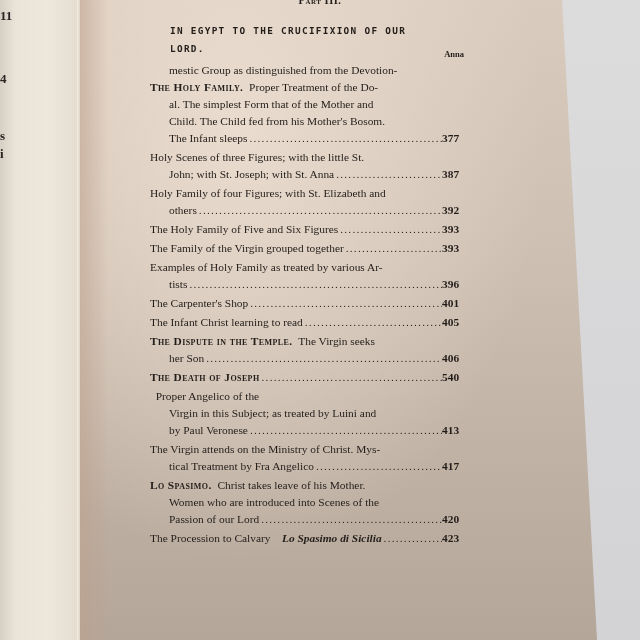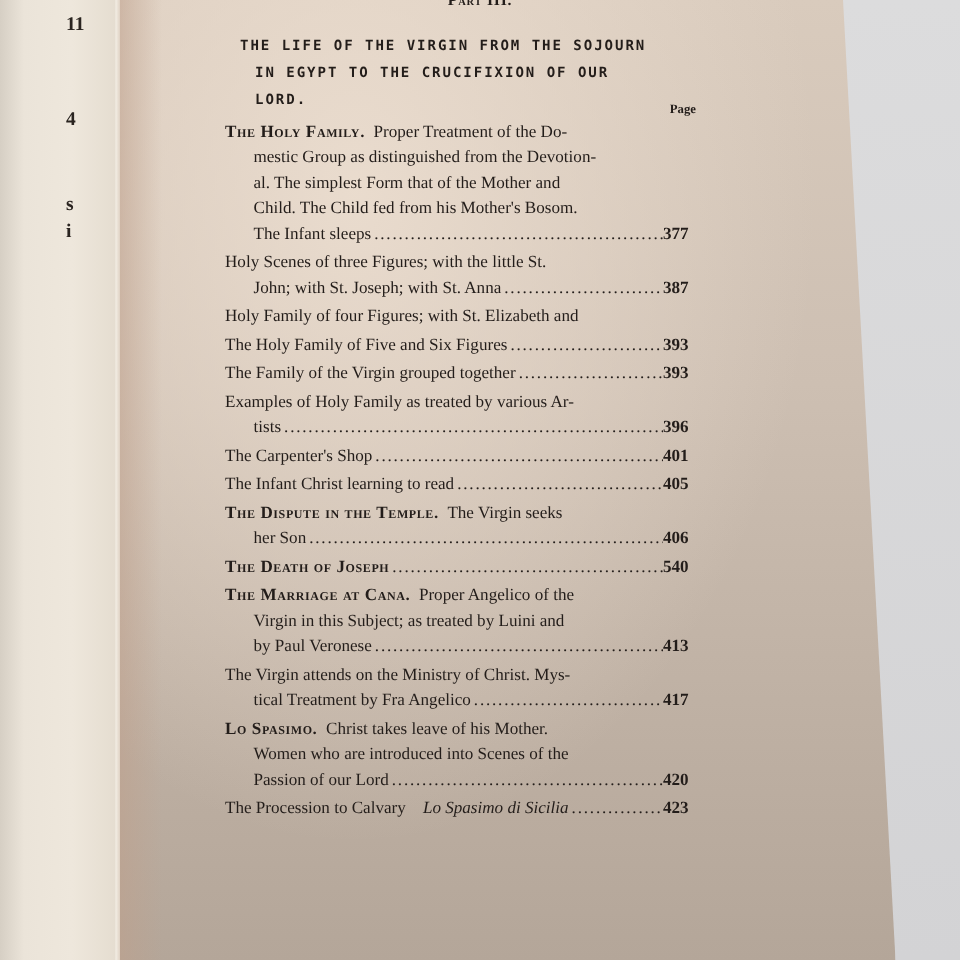--- a/index.html
+++ b/index.html
@@ -27,21 +27,20 @@
     position:absolute; top:0; left:0; width:80px; height:640px;
     background:linear-gradient(90deg,#d6cfc4 0%,#ebe4d9 20%,#eee7dc 60%,#e4dccf 100%);
   }
   .gutter {
     position:absolute; top:0; left:77px; width:4px; height:640px;
     background:linear-gradient(90deg,#f4efe6,#d8c8b8);
   }
   .facing-num {
     position:absolute; left:0; font-weight:bold; font-size:13px; color:#2a2420;
     font-family:"Liberation Serif",serif;
-    padding-left:44px;
   }
   .toc {
     position:absolute; left:150px; top:0; width:316px; color:#231d1a;
     font-size:11.4px; line-height:17px;
   }
   .part {
     text-align:center; font-weight:bold; font-size:10.5px; letter-spacing:0.5px;
     height:16px; line-height:6px; margin-top:-2px; padding-left:24px;
     font-variant:small-caps;
   }
@@ -56,21 +55,21 @@
     padding-right:2px;
   }
   .entry { position:relative; margin-top:2px; }
   .entry .line { display:flex; white-space:nowrap; height:17px; }
   .entry .line.cont { padding-left:19px; }
   .entry .line .txt { flex:0 0 auto; }
   .dots { flex:1 1 auto; overflow:hidden; white-space:nowrap; padding-left:2px; letter-spacing:1.2px; }
   .dots::after { content:"...................................................................................................."; }
   .pg { flex:0 0 auto; width:24px; text-align:left; font-weight:bold; }
   .sc { font-variant:small-caps; font-weight:bold; letter-spacing:0.4px; }
-  .ital { font-style:italic; }
+  .ital { font-style:italic;font-weight:bold; }
   .pad-right { padding-right:24px; }
 </style>
 </head>
 <body>
 
 <div class="bg-right"></div>
 
 <div class="facing-page">
   <span class="facing-num" style="top:8px">11</span>
   <span class="facing-num" style="top:71px">4</span>
@@ -79,32 +78,31 @@
 </div>
 <div class="gutter"></div>
 
 <div class="page"></div>
 <div class="page-edge-shadow"></div>
 
 <div class="toc">
   <div class="part">Part III.</div>
 
   <div class="section-title">
-    <span>The Life of the Virgin from the Sojourn</span>
     <span class="line2">in Egypt to the Crucifixion of our</span>
     <span class="line2">Lord.</span>
   </div>
-  <div class="page-hdr">Page</div>
-
-  <div class="entry">
+  <div class="page-hdr">Anna</div>
+
+  <div class="entry">
+    <div class="line cont pad-right">
+        <span class="txt">mestic Group as distinguished from the Devotion-</span>
+      </div>
     <div class="line pad-right"><span class="txt sc">The Holy Family.</span>&nbsp;&nbsp;<span class="txt">Proper Treatment of the Do-</span></div>
     <div class="line cont pad-right">
-        <span class="txt">mestic Group as distinguished from the Devotion-</span>
-      </div>
-    <div class="line cont pad-right">
         <span class="txt">al. The simplest Form that of the Mother and</span>
       </div>
     <div class="line cont pad-right">
         <span class="txt">Child. The Child fed from his Mother's Bosom.</span>
       </div>
     <div class="line cont">
         <span class="txt">The Infant sleeps</span>
         <span class="dots"></span>
         <span class="pg">377</span>
       </div>
@@ -118,20 +116,25 @@
         <span class="txt">John; with St. Joseph; with St. Anna</span>
         <span class="dots"></span>
         <span class="pg">387</span>
       </div>
   </div>
 
   <div class="entry">
     <div class="line pad-right">
         <span class="txt">Holy Family of four Figures; with St. Elizabeth and</span>
       </div>
+    <div class="line cont">
+        <span class="txt">others</span>
+        <span class="dots"></span>
+        <span class="pg">392</span>
+      </div>
   </div>
 
   <div class="entry">
     <div class="line">
         <span class="txt">The Holy Family of Five and Six Figures</span>
         <span class="dots"></span>
         <span class="pg">393</span>
       </div>
   </div>
 
@@ -181,21 +184,21 @@
 
   <div class="entry">
     <div class="line">
         <span class="txt sc">The Death of Joseph</span>
         <span class="dots"></span>
         <span class="pg">540</span>
       </div>
   </div>
 
   <div class="entry">
-    <div class="line pad-right"><span class="txt sc">The Marriage at Cana.</span>&nbsp;&nbsp;<span class="txt">Proper Angelico of the</span></div>
+    <div class="line pad-right">&nbsp;&nbsp;<span class="txt">Proper Angelico of the</span></div>
     <div class="line cont pad-right">
         <span class="txt">Virgin in this Subject; as treated by Luini and</span>
       </div>
     <div class="line cont">
         <span class="txt">by Paul Veronese</span>
         <span class="dots"></span>
         <span class="pg">413</span>
       </div>
   </div>
 

